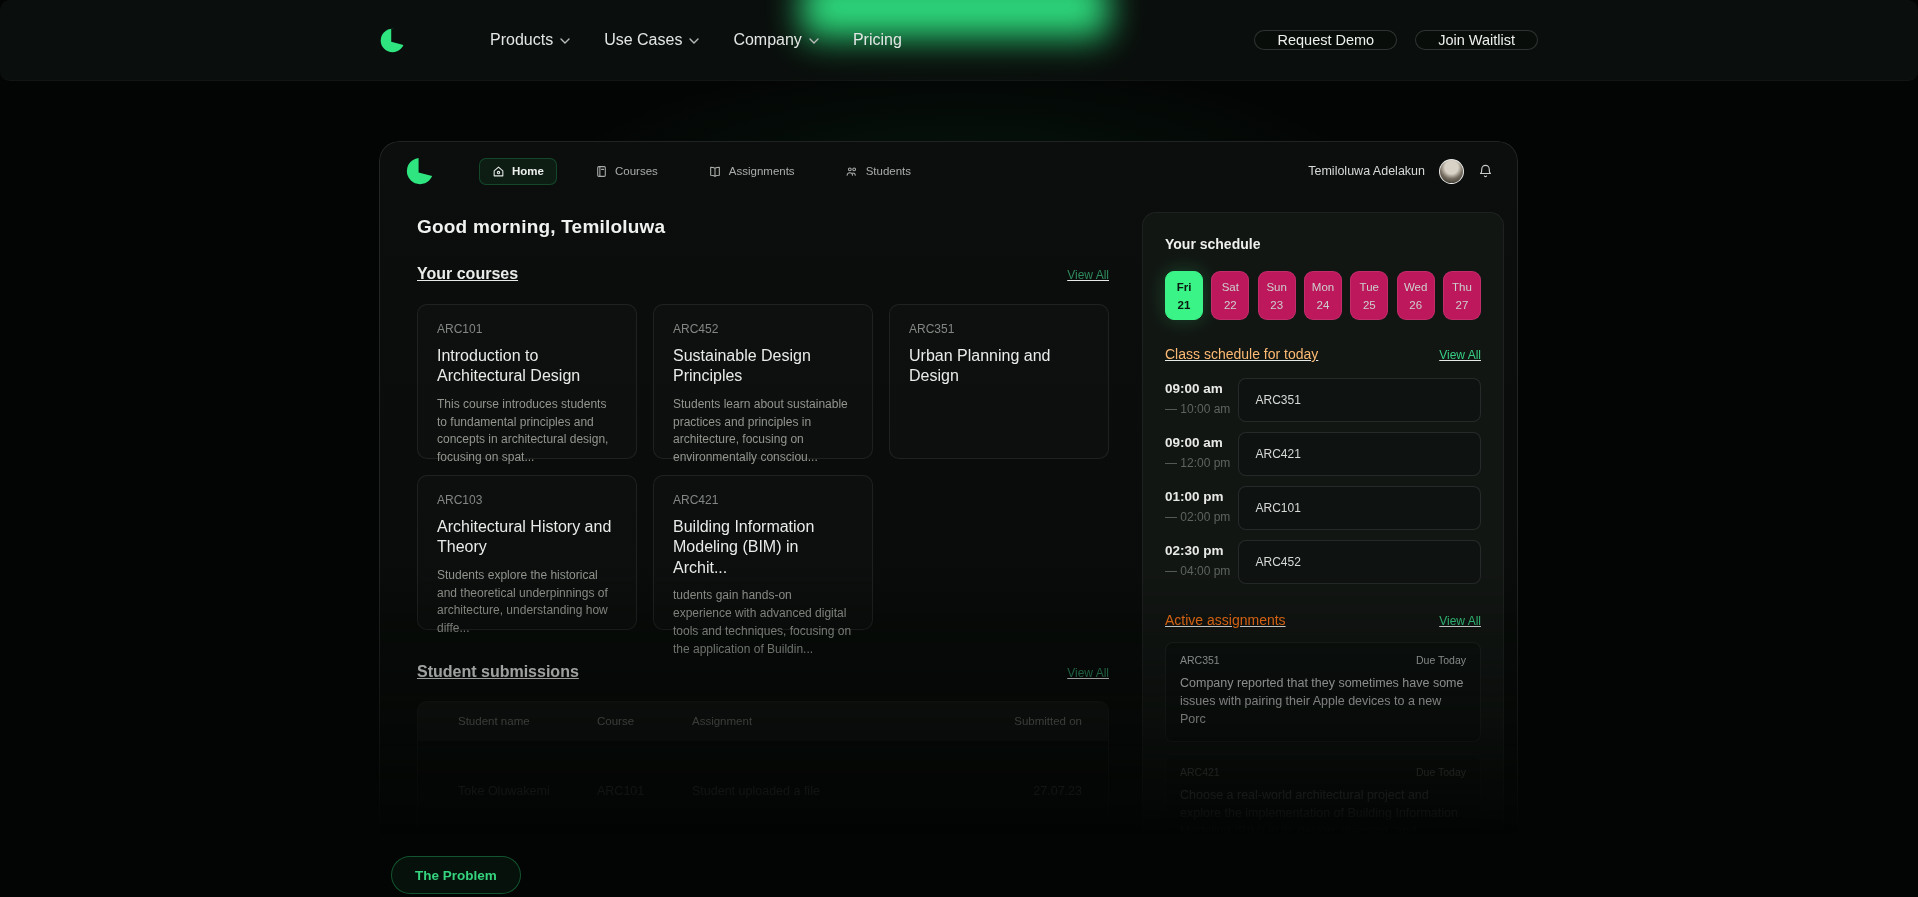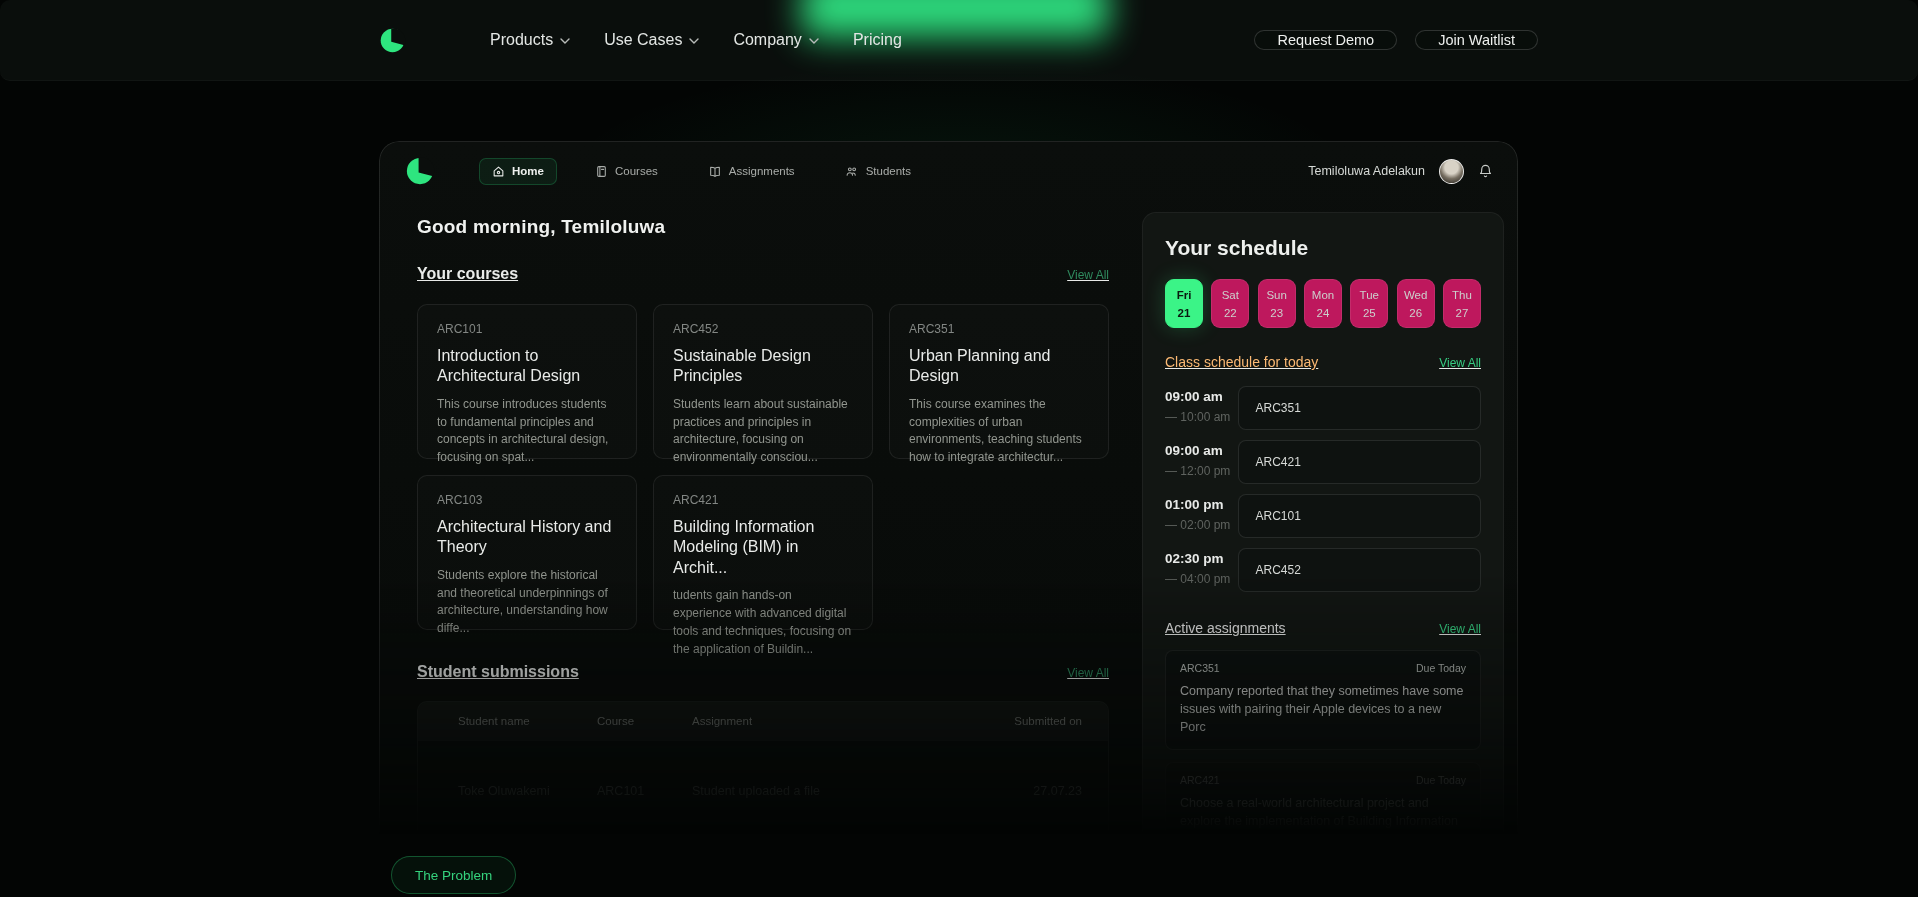--- a/index.html
+++ b/index.html
@@ -111,21 +111,21 @@
   .subs-col-last { text-align:right; }
 
   
   .schedule-panel {
     width:362px; height:640px; margin-top:20px;
     background:#121613;
     border:1px solid rgba(255,255,255,0.05);
     border-radius:14px;
     padding:23px 22px;
   }
-  .sched-title { font-size:21px; font-weight:bold; color:#eef0ee; }
+  .sched-title { font-size:14px; font-weight:bold; color:#eef0ee; }
   .day-strip { margin-top:19px; display:flex; justify-content:space-between; }
   .day-cell {
     width:38px; height:49px; border-radius:9px;
     background:#be185d; border:1px solid rgba(255,255,255,0.09);
     display:flex; flex-direction:column; align-items:center; justify-content:center; gap:6px;
     font-size:11.5px; color:#cdd0cd; cursor:pointer;
   }
   .day-cell.active {
     background:#3bf487; border-color:#3bf487; color:#0a1a10; font-weight:bold;
     box-shadow:0 0 20px rgba(59,244,135,0.22);
@@ -138,40 +138,40 @@
   .time-start { font-size:13.5px; font-weight:bold; color:#e8eae8; white-space:nowrap; }
   .time-end { margin-top:6px; font-size:12px; color:#5f635f; white-space:nowrap; }
   .class-card {
     width:244px; height:44px; margin-left:auto;
     border:1px solid rgba(255,255,255,0.10);
     background:#0e1210; border-radius:8px;
     display:flex; align-items:center; padding:0 16px;
     font-size:12px; color:#d7dad7; cursor:pointer;
   }
   .assign-head { margin-top:28px; }
-  .assign-title { font-size:14px; color:#e5e5e5; }
+  .assign-title { font-size:14px; color:#f97316; }
   .assign-list { margin-top:14px; display:flex; flex-direction:column; gap:12px; }
   .assign-card {
     border:1px solid rgba(255,255,255,0.07);
     background:#0d110f; border-radius:8px;
     padding:11px 14px 13px; cursor:pointer;
   }
   .assign-card.dim { opacity:.5; }
   .assign-top { display:flex; justify-content:space-between; }
   .assign-code, .assign-due { font-size:10.5px; color:#b9bdb9; }
   .assign-text { margin-top:9px; font-size:12.5px; color:#d3d6d3; line-height:1.42; }
 
   
   .problem-pill {
     position:absolute; left:391px; top:856px; height:38px;
     display:inline-flex; align-items:center; padding:0 23px;
     border-radius:19px;
     border:1px solid rgba(46,229,127,0.32);
     background:rgba(46,229,127,0.06);
-    color:#35d37e; font-size:13.5px; font-family:inherit; cursor:pointer;
+    color:#35d37e; font-size:13.5px; font-family:inherit; cursor:pointer;font-weight:bold;
   }
 
   svg { display:block; }
 </style>
 </head>
 <body>
 
 <header class="topnav">
   <div class="nav-glow"></div>
   <div class="nav-inner">
@@ -295,21 +295,20 @@
           <div class="course-desc">This course introduces students to fundamental principles and concepts in architectural design, focusing on spat...</div>
         </div>
         <div class="course-card">
           <div class="course-code">ARC452</div>
           <div class="course-title">Sustainable Design Principles</div>
           <div class="course-desc">Students learn about sustainable practices and principles in architecture, focusing on environmentally consciou...</div>
         </div>
         <div class="course-card">
           <div class="course-code">ARC351</div>
           <div class="course-title">Urban Planning and Design</div>
-          <div class="course-desc">This course examines the complexities of urban environments, teaching students how to integrate architectur...</div>
         </div>
         <div class="course-card">
           <div class="course-code">ARC103</div>
           <div class="course-title">Architectural History and Theory</div>
           <div class="course-desc">Students explore the historical and theoretical underpinnings of architecture, understanding how diffe...</div>
         </div>
         <div class="course-card">
           <div class="course-code">ARC421</div>
           <div class="course-title">Building Information Modeling (BIM) in Archit...</div>
           <div class="course-desc">tudents gain hands-on experience with advanced digital tools and techniques, focusing on the application of Buildin...</div>

